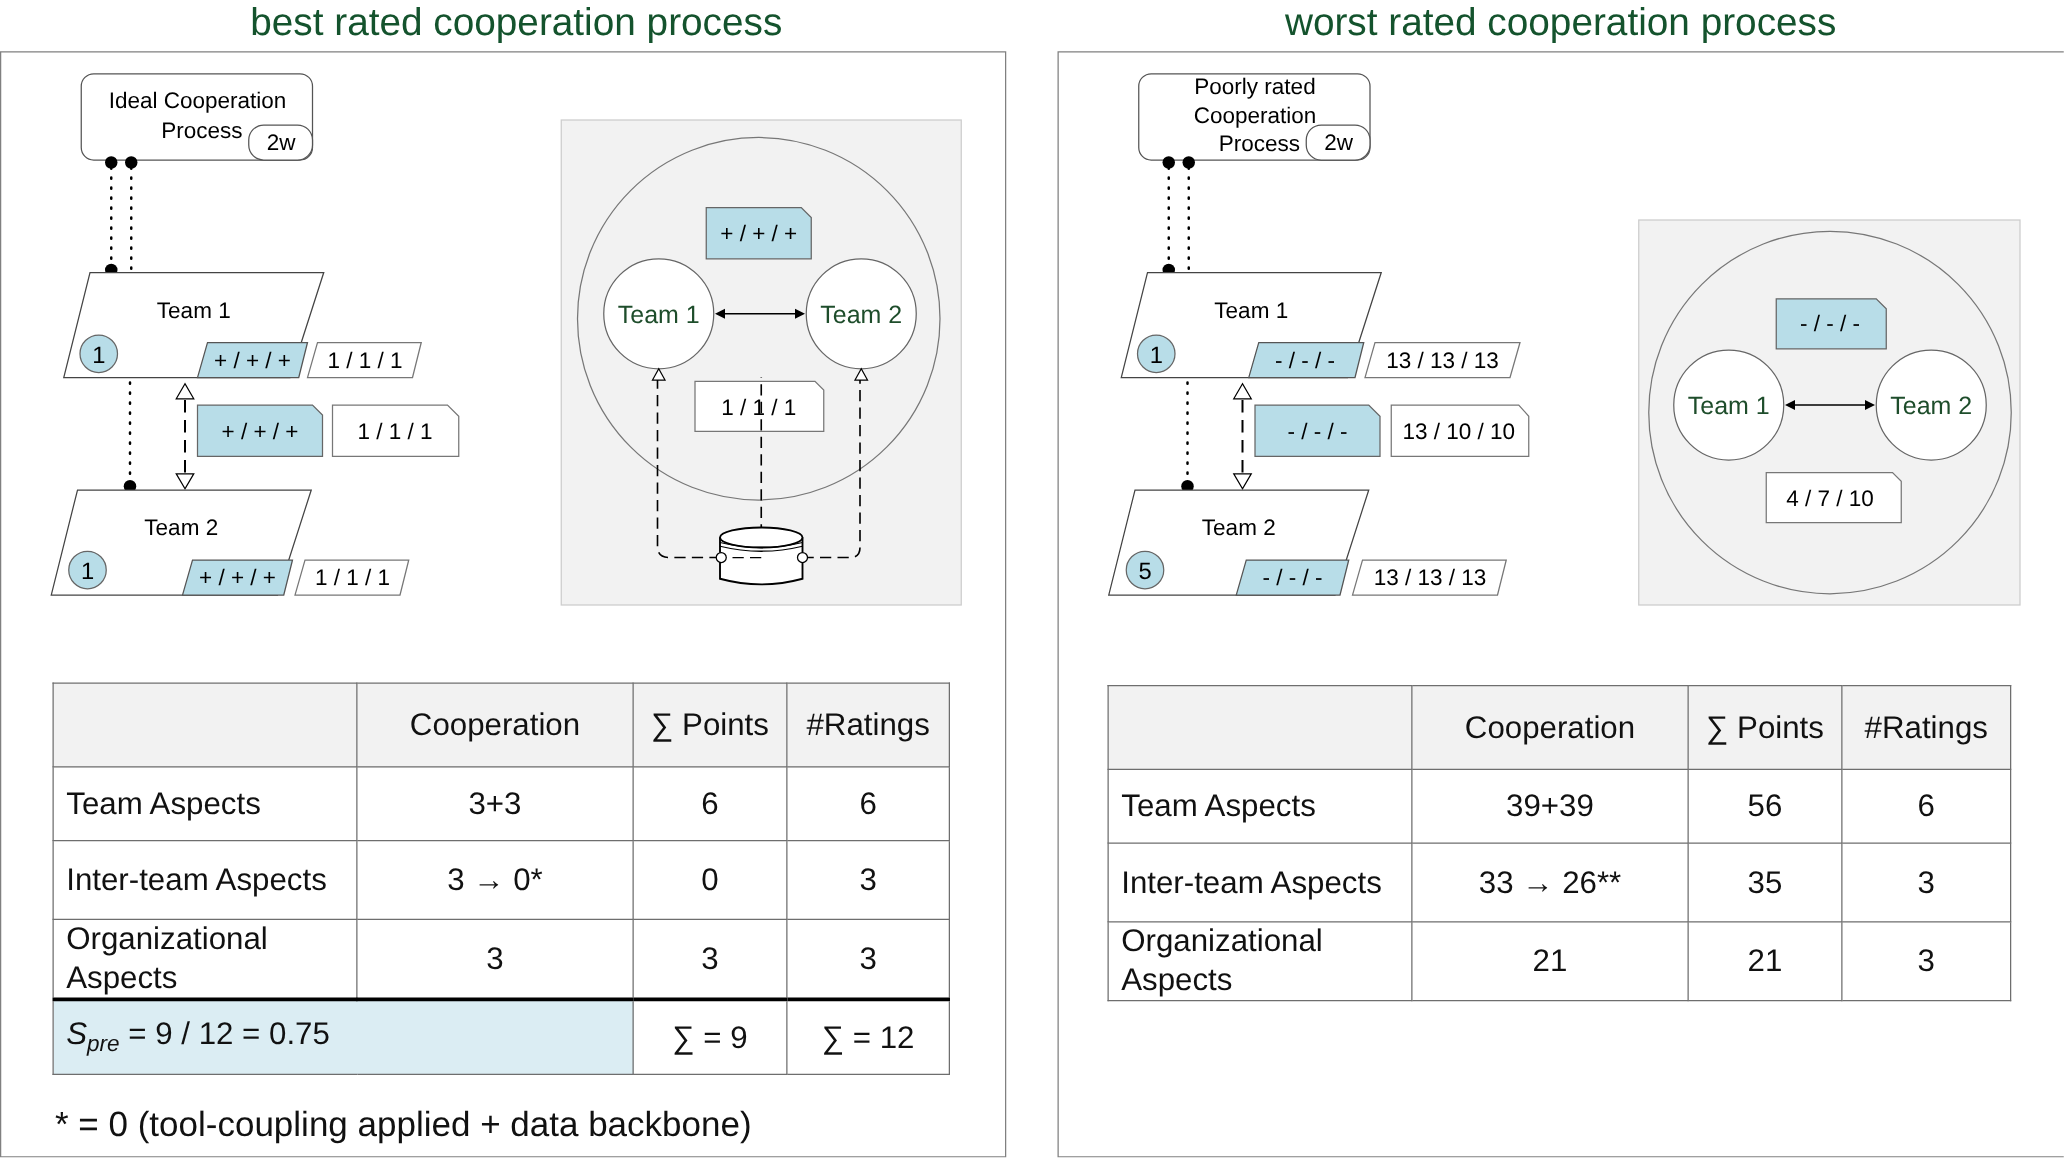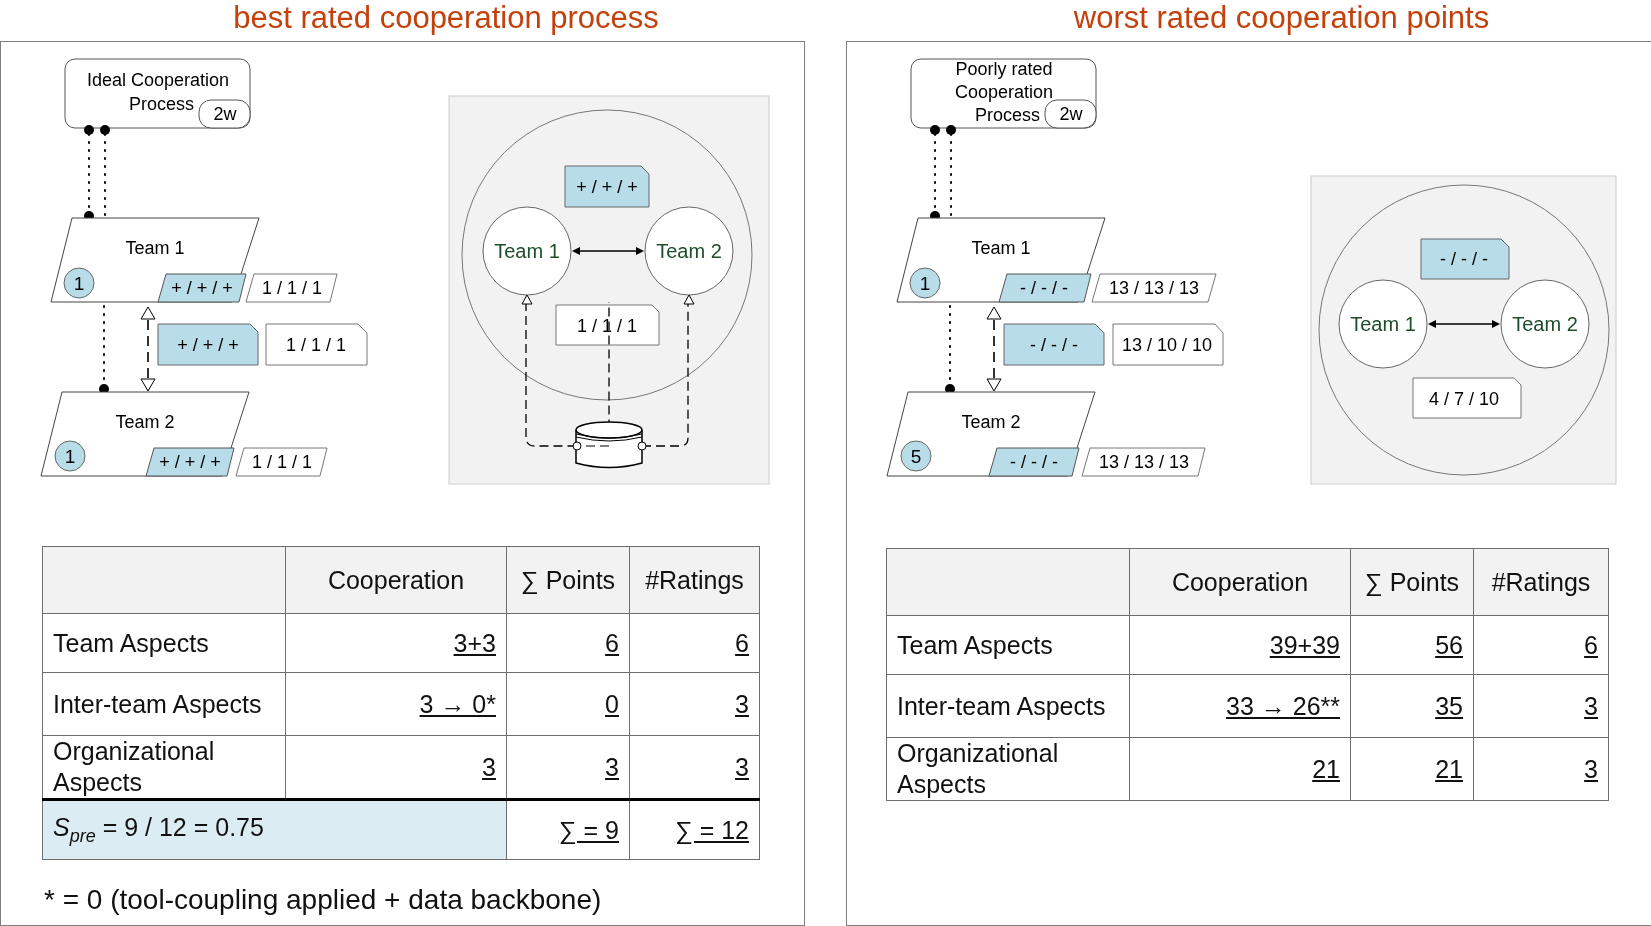--- a/index.html
+++ b/index.html
@@ -1,23 +1,23 @@
 <!DOCTYPE html>
 <html><head>
 <meta charset="utf-8">
 <style>
   body { margin:0; background:#fff; font-family:"Liberation Sans", sans-serif; }
   #root { position:relative; width:1651px; height:926px; overflow:hidden; background:#fff; }
-  .panel-title { position:absolute; top:0; font-size:31px; color:#c2410c; text-align:center;margin-left:33px; }
+  .panel-title { position:absolute; top:0; font-size:31px; color:#14532d; text-align:center; }
   .panel { position:absolute; top:41px; border:1.5px solid #808080; background:#fff; }
   svg text { font-family:"Liberation Sans", sans-serif; }
   table.t { position:absolute; border-collapse:collapse; font-size:25px; color:#111; }
   table.t td { border:1px solid #6e6e6e; padding:0 10px; }
   table.t tr.head td { background:#f2f2f2; text-align:center; }
-  table.t td.c { text-align:right;text-decoration:underline; }
+  table.t td.c { text-align:center; }
   table.t tr.sum td { border-top:3px solid #000; }
   table.t td.spre { background:#dbedf3; }
   .footnote { position:absolute; font-size:28px; color:#111; }
 </style>
 </head>
 <body>
 
 <div id="root">
 
   <div class="panel-title" style="left:0;width:826px;">best rated cooperation process</div>
@@ -121,21 +121,21 @@
     </tr>
     <tr class="sum" style="height:60px;">
       <td class="spre" colspan="2"><i>S</i><sub><i style="font-size:18px">pre</i></sub> <span>= 9 / 12 = 0.75</span></td>
       <td class="c">∑ = 9</td>
       <td class="c">∑ = 12</td>
     </tr>
   </tbody>
     </table>
   <div class="footnote" style="left:44px;top:884px;">* = 0 (tool-coupling applied + data backbone)</div>
 
-  <div class="panel-title" style="left:846px;width:805px;">worst rated cooperation points</div>
+  <div class="panel-title" style="left:846px;width:805px;">worst rated cooperation process</div>
   <div class="panel" style="left:846px;width:805px;height:883px;"></div>
 
   <svg style="position:absolute;left:846px;top:0" width="805" height="500">
     <rect x="65" y="59" width="185" height="69" rx="10" fill="#fff" stroke="#555"></rect>
     <text x="158" y="75" font-size="18" text-anchor="middle">Poorly rated</text>
     <text x="158" y="98" font-size="18" text-anchor="middle">Cooperation</text>
     <text x="194" y="121" font-size="18" text-anchor="end">Process</text>
     <rect x="199" y="100" width="51" height="28" rx="12" fill="#fff" stroke="#555"></rect>
     <text x="225" y="120" font-size="18" text-anchor="middle">2w</text>
     <circle cx="89" cy="130" r="5" fill="#000"></circle>

